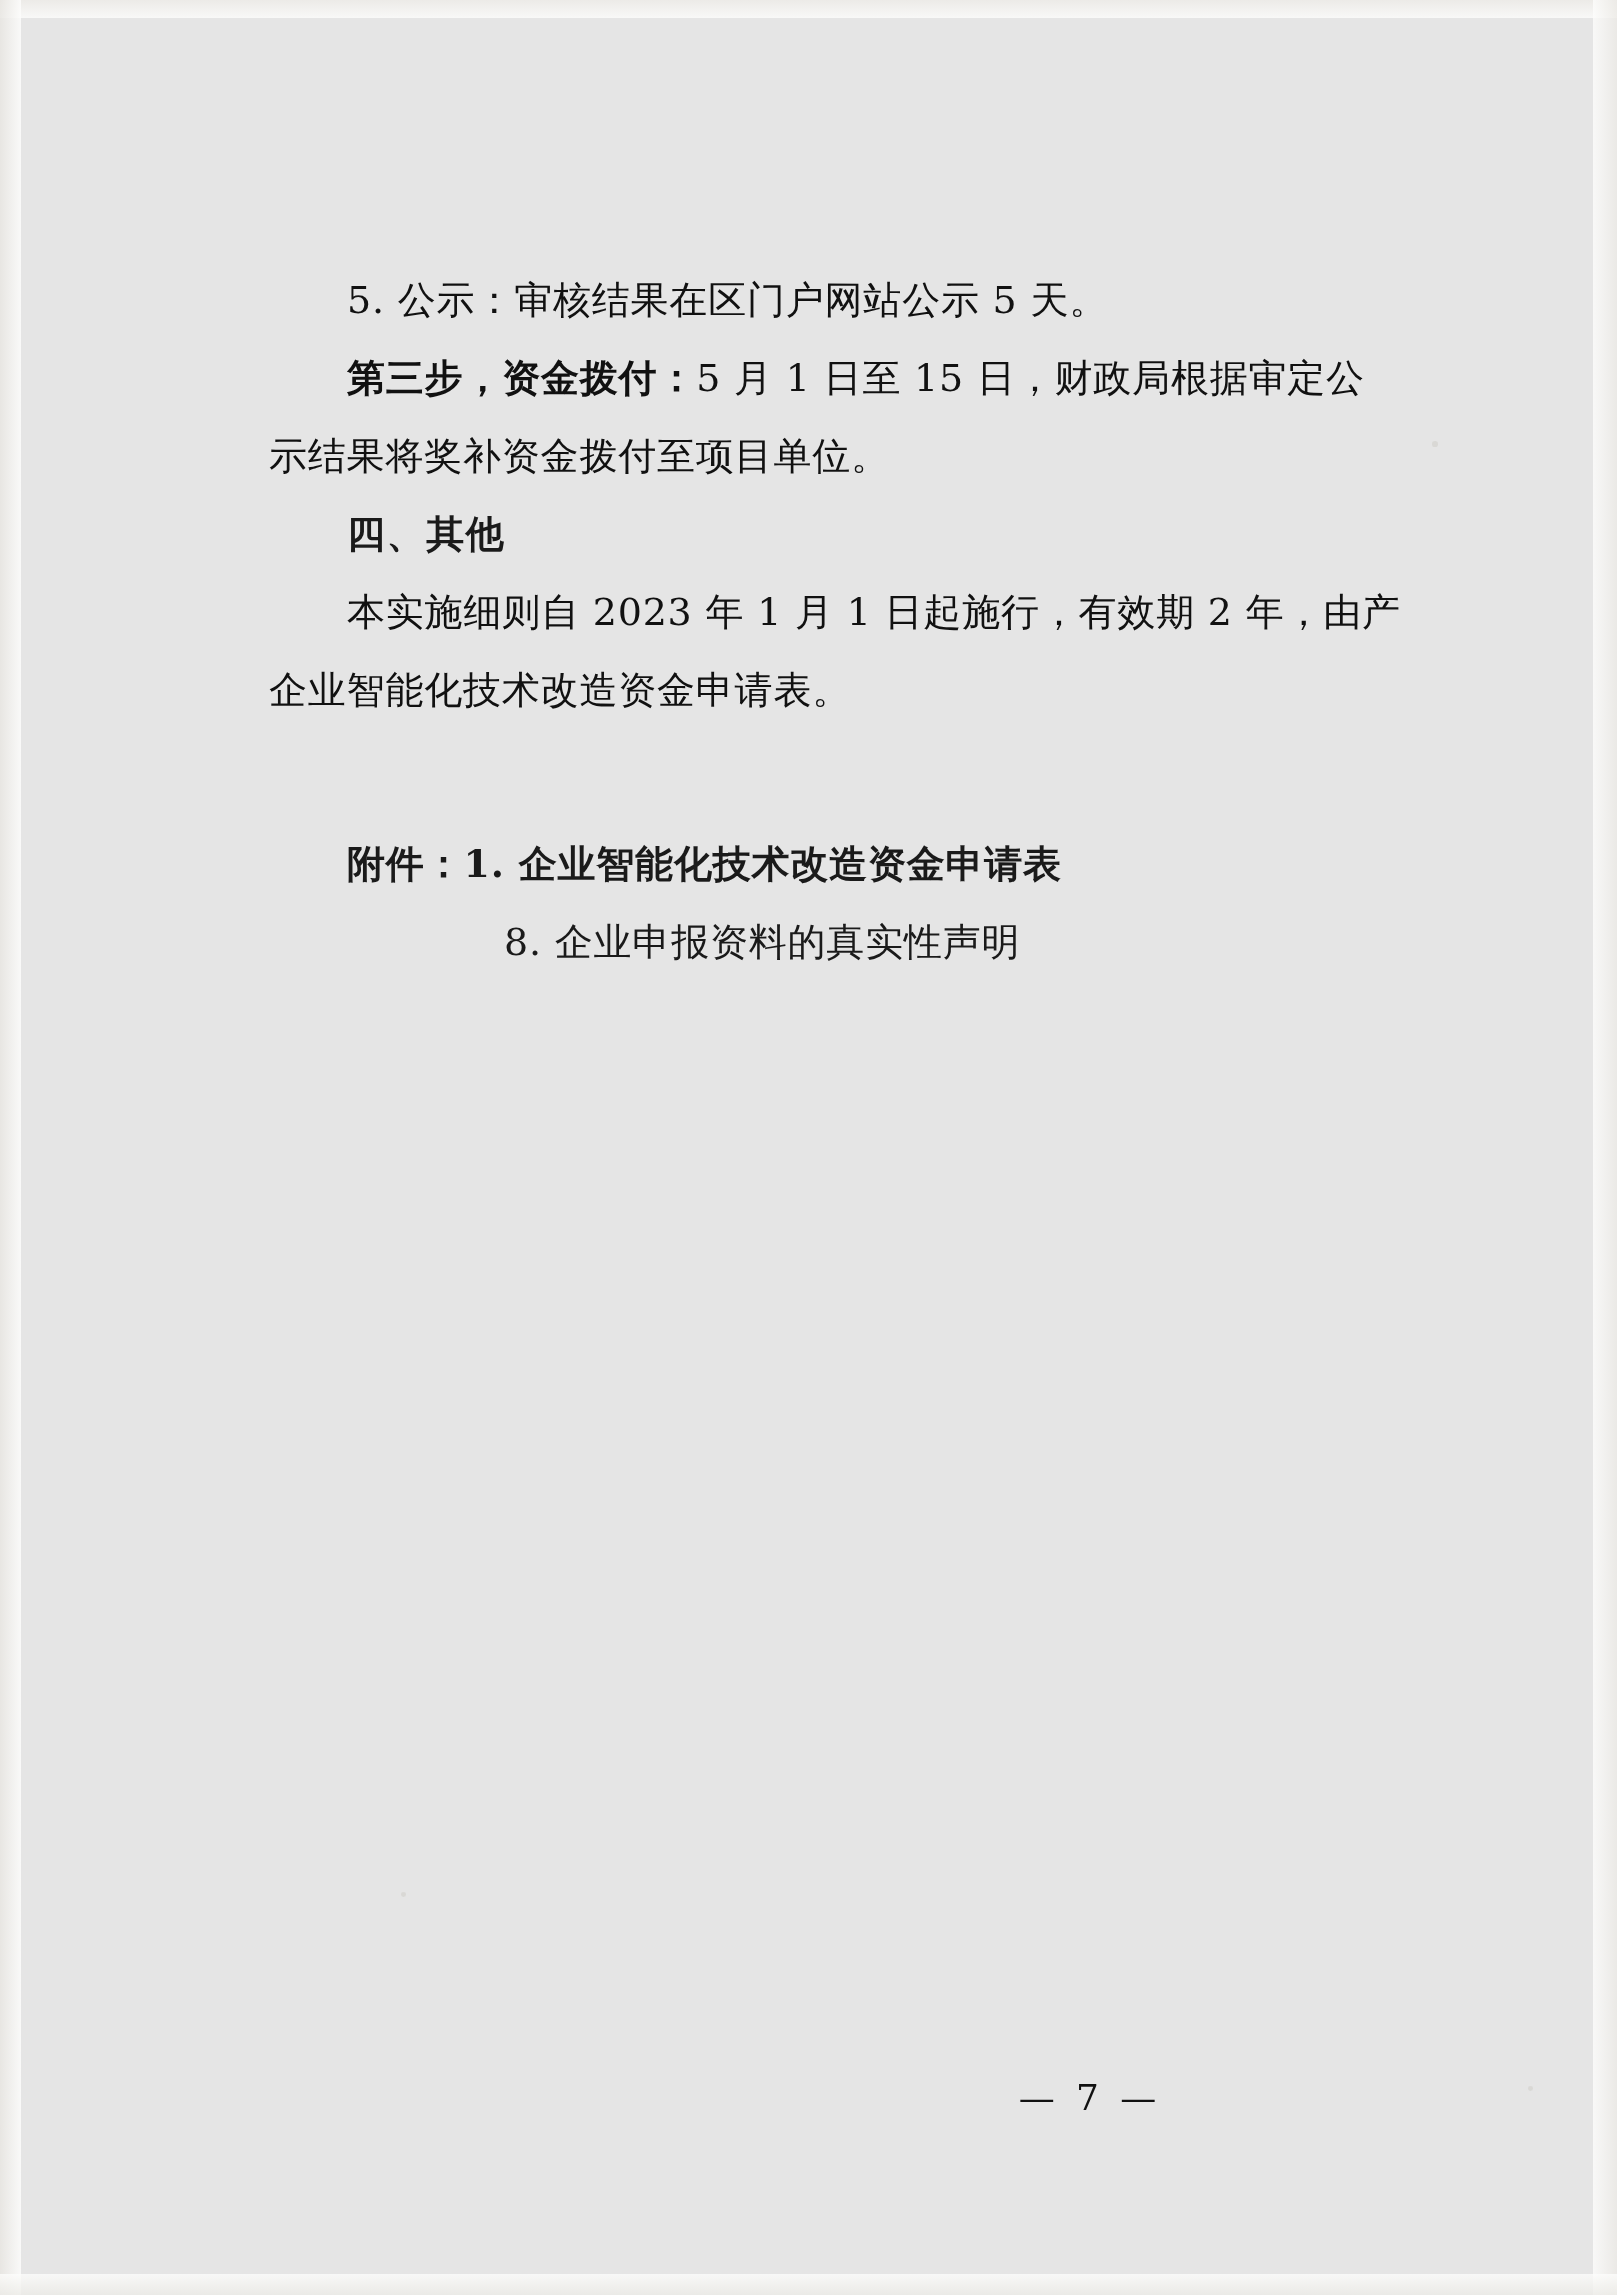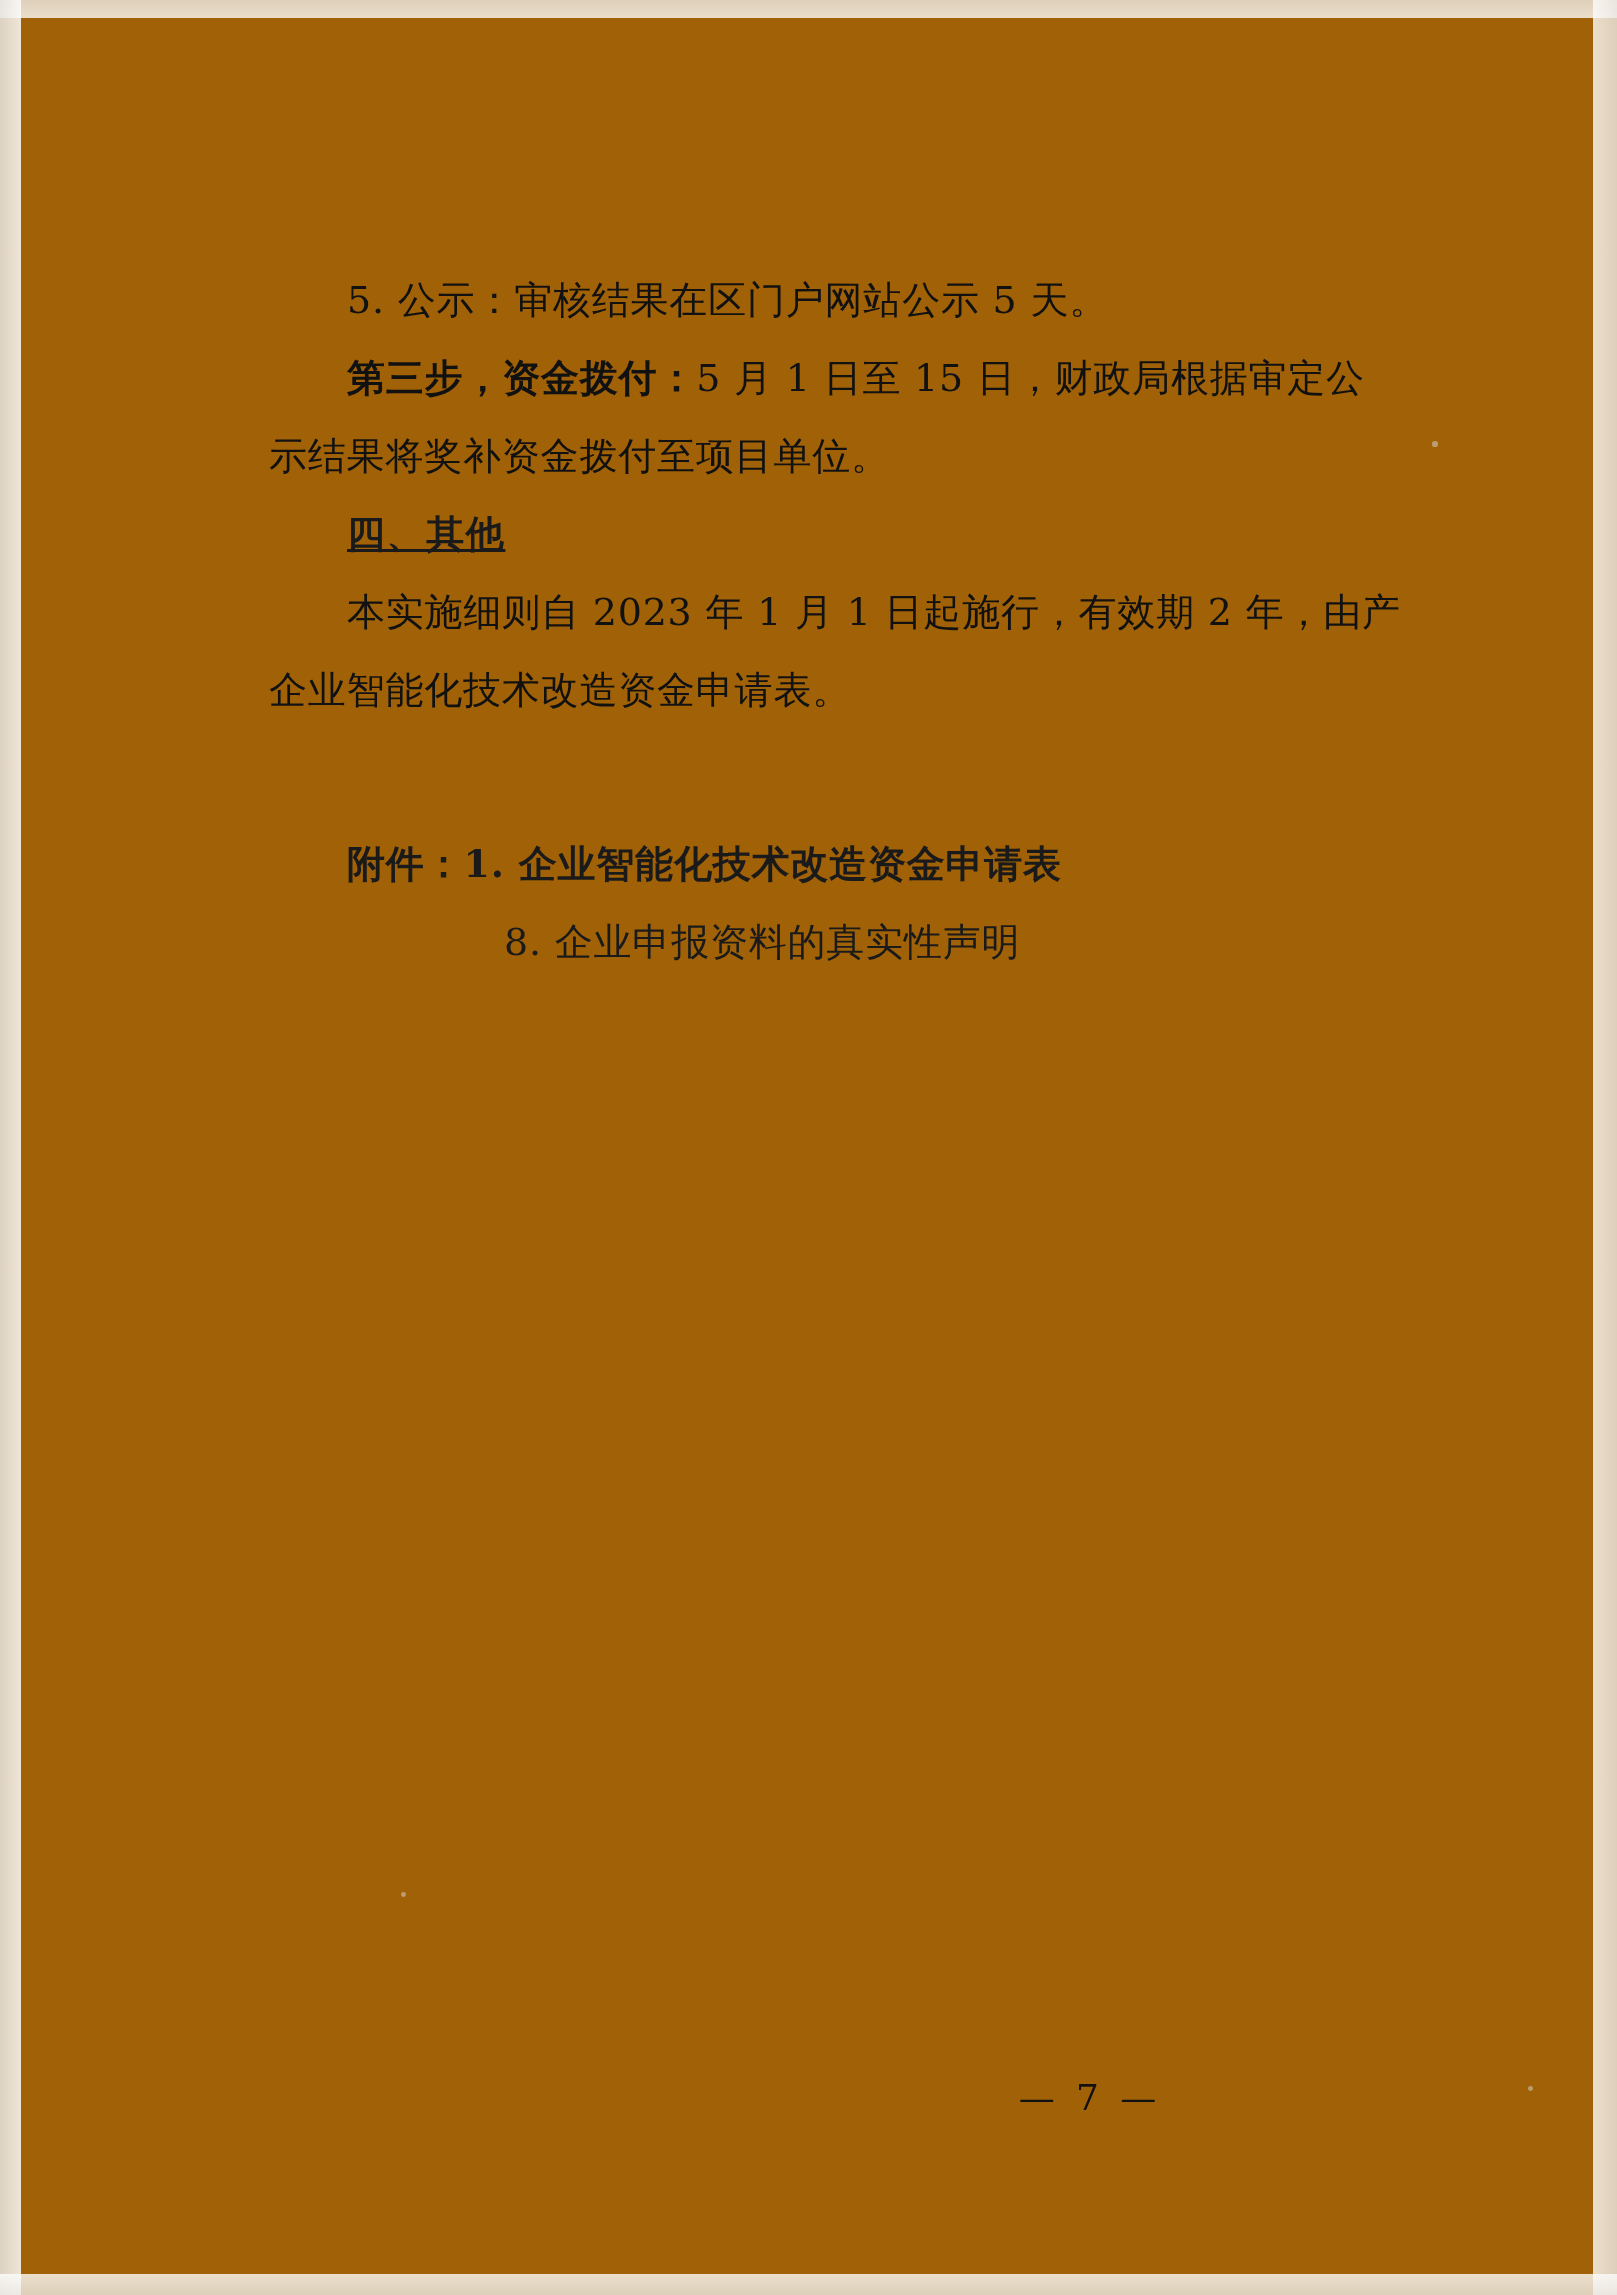--- a/index.html
+++ b/index.html
@@ -14,21 +14,21 @@
     color: #1a1a1a;
     position: relative;
     overflow: hidden;
   }
   .page {
     position: absolute;
     top: 0;
     left: 0;
     width: 1617px;
     height: 2295px;
-    background: #a16207;
+    background: #e5e5e5;
   }
   
   .scan-edge-left {
     position: absolute;
     left: 0; top: 0;
     width: 21px; height: 2295px;
     background: linear-gradient(to right, #e8e6e2 0%, #fdfdfc 100%);
     opacity: 0.85;
   }
   .scan-edge-right {
@@ -72,21 +72,20 @@
   }
   .bold {
     font-weight: bold;
   }
   .heading {
     font-weight: bold;
     font-size: 38px;
     line-height: 78px;
     text-indent: 78px;
     letter-spacing: 1.6px;
-    text-decoration: underline;
   }
   .spacer-lg {
     height: 96px;
   }
   .attach-block {
     margin-top: 0;
   }
   .attach-line {
     font-size: 38px;
     line-height: 78px;

